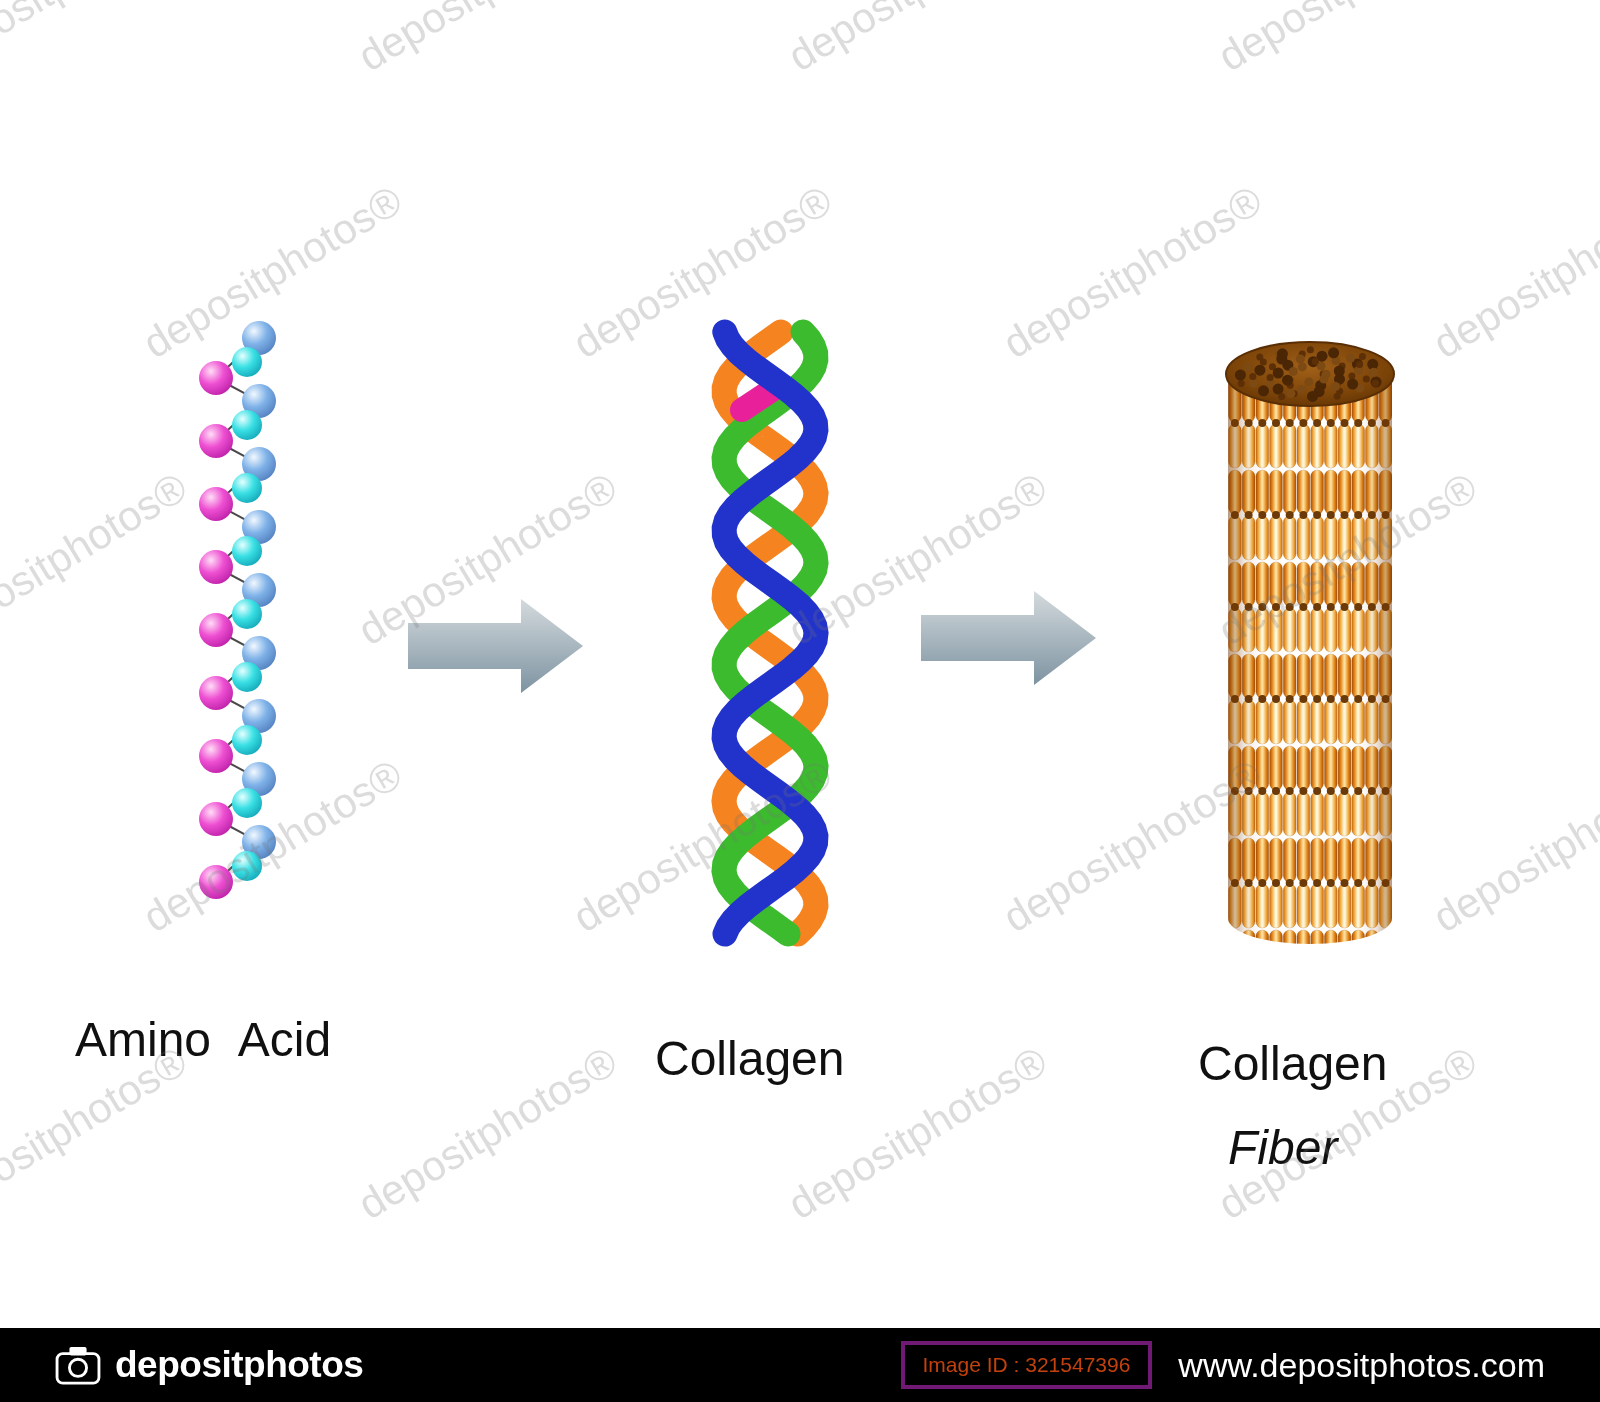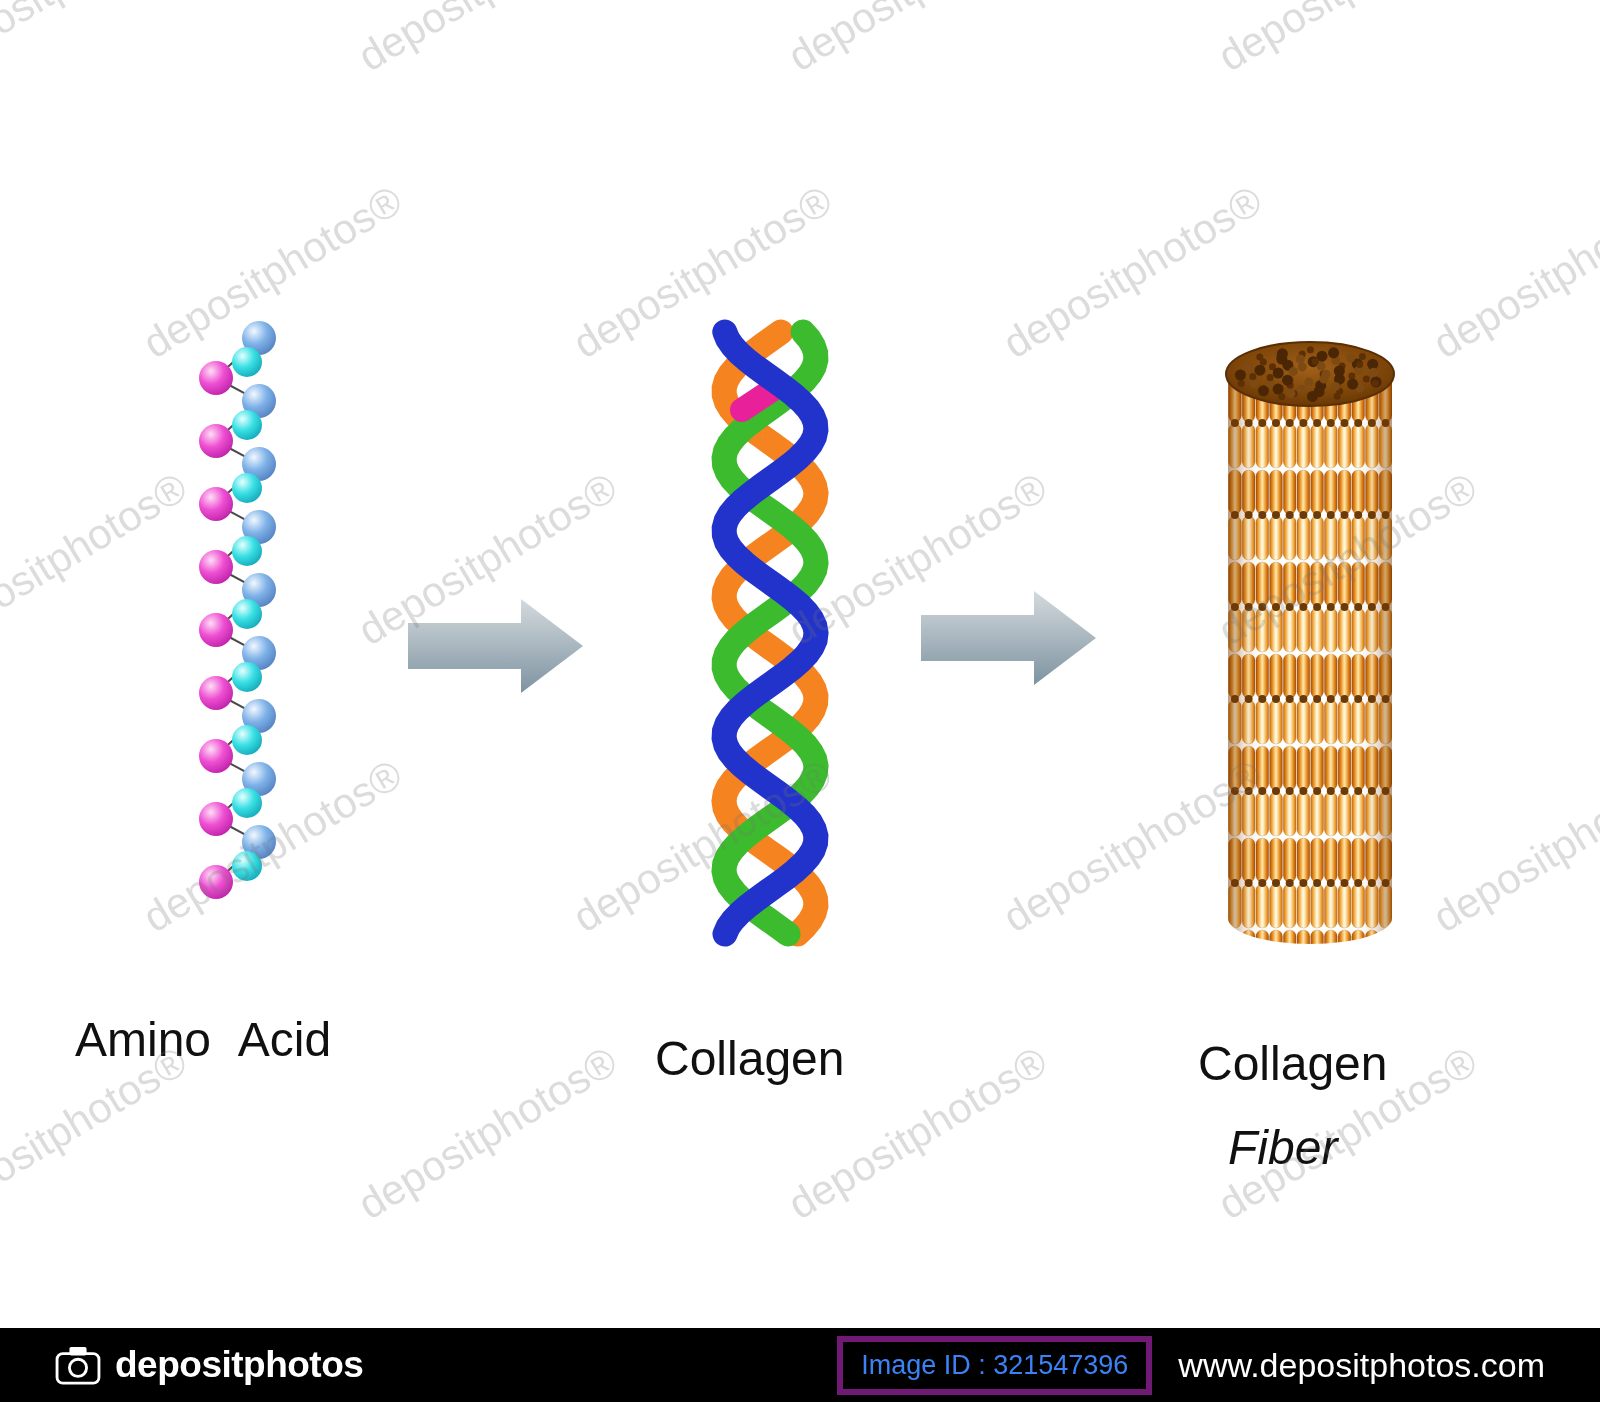--- a/index.html
+++ b/index.html
@@ -25,21 +25,21 @@
   }
   .footer{
     position:absolute;left:0;right:0;bottom:0;height:74px;background:#000000;
     display:flex;align-items:center;justify-content:space-between;
     padding:16px 55px;box-sizing:border-box;z-index:5;
   }
   .footer-left{display:flex;align-items:center;}
   .cam{width:46px;height:40px;}
   .brand{font-size:37px;font-weight:bold;color:#ffffff;margin-left:14px;letter-spacing:-0.5px;}
   .footer-right{display:flex;align-items:center;}
-  .id-box{border:6px solid #701a75;padding:8px 18px;font-size:27px;color:#3b82f6;margin-right:26px;white-space:nowrap;}
+  .id-box{border:4px solid #701a75;padding:8px 18px;font-size:21px;color:#c2410c;margin-right:26px;white-space:nowrap;}
   .url{font-size:34px;color:#ffffff;white-space:nowrap;}
 </style>
 </head>
 <body>
 
 <div class="canvas">
 
   <svg id="diagram" width="1600" height="1402" viewBox="0 0 1600 1402">
       <defs>
     <radialGradient id="gPink" cx="0.35" cy="0.3" r="0.85">

